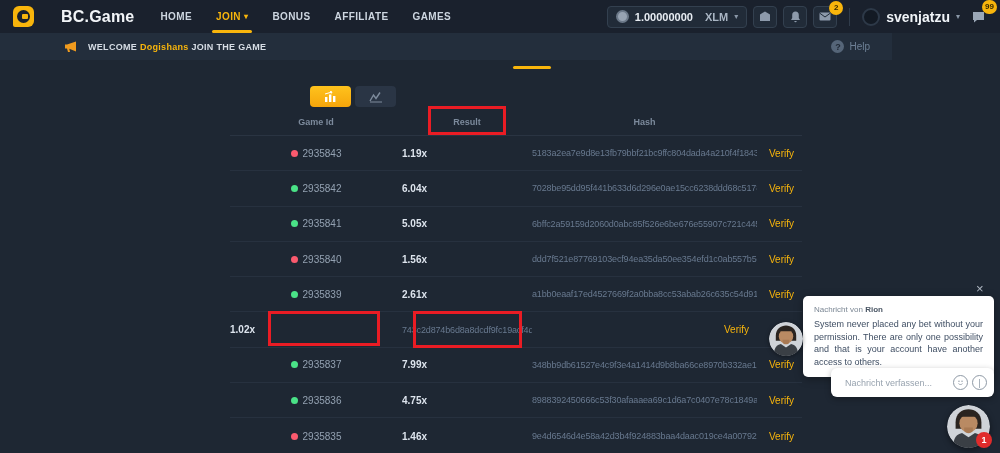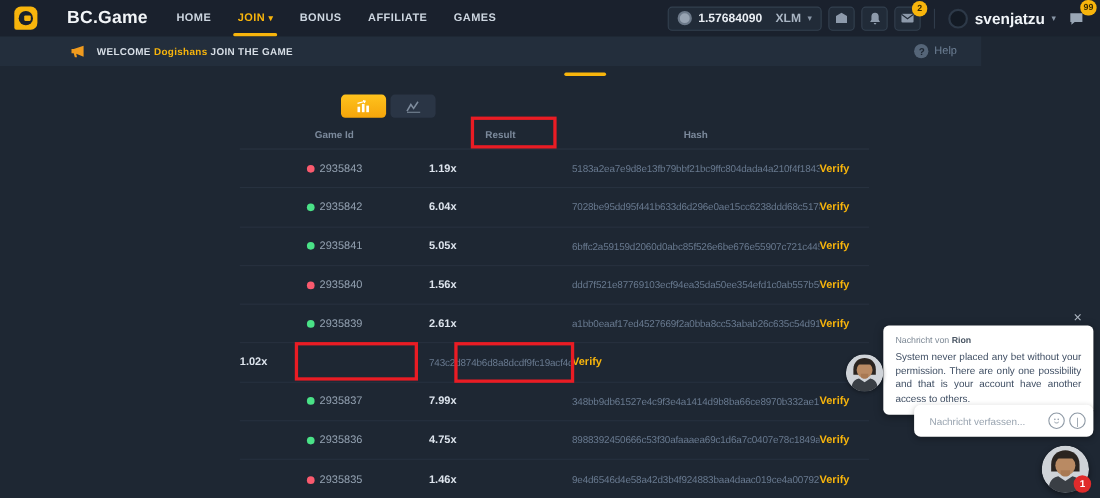--- a/index.html
+++ b/index.html
@@ -43,35 +43,35 @@
   .help-icon{width:13px;height:13px;border-radius:50%;background:#556578;color:#1e2733;font-size:9px;font-weight:bold;display:flex;align-items:center;justify-content:center;}
   .help-label{color:#6e8096;font-size:10px;}
   
   .tab-indicator{position:absolute;left:513px;top:66px;width:38px;height:3px;background:#f8b50c;border-radius:2px;}
   
   .toggles{position:absolute;left:310px;top:86px;display:flex;gap:4px;}
   .toggle{width:41px;height:21px;border-radius:4px;display:flex;align-items:center;justify-content:center;cursor:pointer;}
   .toggle.on{background:linear-gradient(180deg,#ffc31d,#f5a50b);}
   .toggle.off{background:#2a3545;}
   
-  .table{position:absolute;left:218px;top:108px;width:572px;}
+  .table{position:absolute;left:230px;top:108px;width:572px;}
   .thead,.trow{display:grid;grid-template-columns:172px 130px 225px 45px;align-items:center;}
   .thead{height:28px;border-bottom:1px solid #2a3442;}
   .th{color:#7c8a9c;font-size:9px;font-weight:bold;text-align:center;}
   .th.h-hash{text-align:center;}
   .trow{height:35.3px;border-bottom:1px solid #27313f;cursor:pointer;}
   .trow:last-child{border-bottom:none;}
   .c-id{display:flex;align-items:center;justify-content:center;gap:5px;}
   .dot{width:7px;height:7px;border-radius:50%;display:inline-block;}
   .dot.lose{background:#fa5a6e;}
   .dot.win{background:#4ae287;}
   .id-text{color:#93a1b1;font-size:10px;}
   .c-result{color:#dde4ed;font-size:10px;font-weight:bold;text-align:left;}
   .c-hash{color:#68798f;font-size:9px;text-align:center;white-space:nowrap;overflow:hidden;letter-spacing:-0.15px;}
-  .c-verify{color:#f8b50c;font-size:10px;font-weight:bold;padding-right:8px;cursor:pointer;}
+  .c-verify{color:#f8b50c;font-size:10px;font-weight:normal;text-align:right;padding-right:8px;cursor:pointer;}
   
   .ann{position:absolute;border:3px solid #ea1c24;z-index:6;pointer-events:none;}
   .ann-result-header{left:428px;top:106px;width:78px;height:29px;}
   .ann-row-id{left:268px;top:311px;width:112px;height:35px;}
   .ann-row-result{left:413px;top:311px;width:109px;height:37px;}
   
   .chat-close{position:absolute;left:976px;top:281px;color:#aeb7c2;font-size:13px;cursor:pointer;z-index:8;}
   .chat-card{position:absolute;left:803px;top:296px;width:191px;min-height:60px;background:#ffffff;border-radius:5px;box-shadow:0 2px 8px rgba(0,0,0,.35);padding:9px 11px;z-index:8;}
   .chat-from{font-size:8px;color:#7b8794;margin-bottom:4px;}
   .chat-from b{color:#4a5664;}
@@ -107,21 +107,21 @@
     <div class="nav-item">
         <span>AFFILIATE</span>
       </div>
     <div class="nav-item">
         <span>GAMES</span>
       </div>
   </div>
   <div class="top-right">
     <div class="balance-pill">
       <span class="coin"></span>
-      <span class="bal-amount">1.57684090</span>
+      <span class="bal-amount">1.00000000</span>
       <span class="bal-cur">XLM</span>
       <span class="caret-s">▾</span>
     </div>
     <div class="sq-btn">
       <svg width="12" height="11" viewBox="0 0 12 11">
           <path d="M1 3.5 L6 0.5 L11 3.5 L11 10 L1 10 Z" fill="#8d9aab"></path>
         </svg>
     </div>
     <div class="sq-btn">
       <svg width="11" height="12" viewBox="0 0 11 12">

